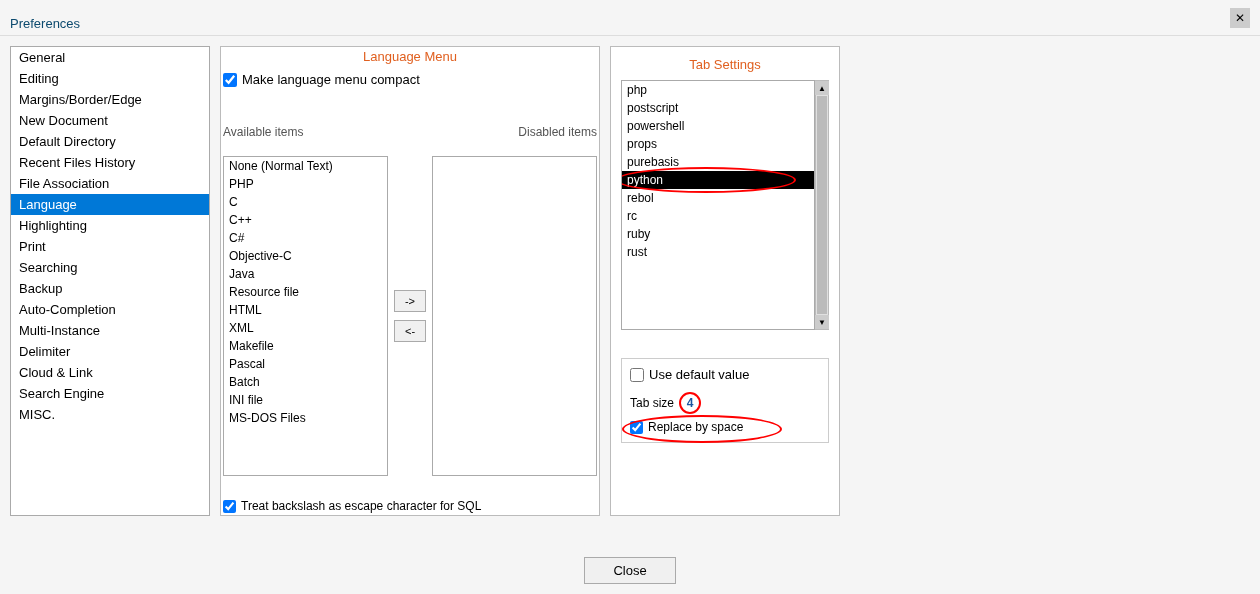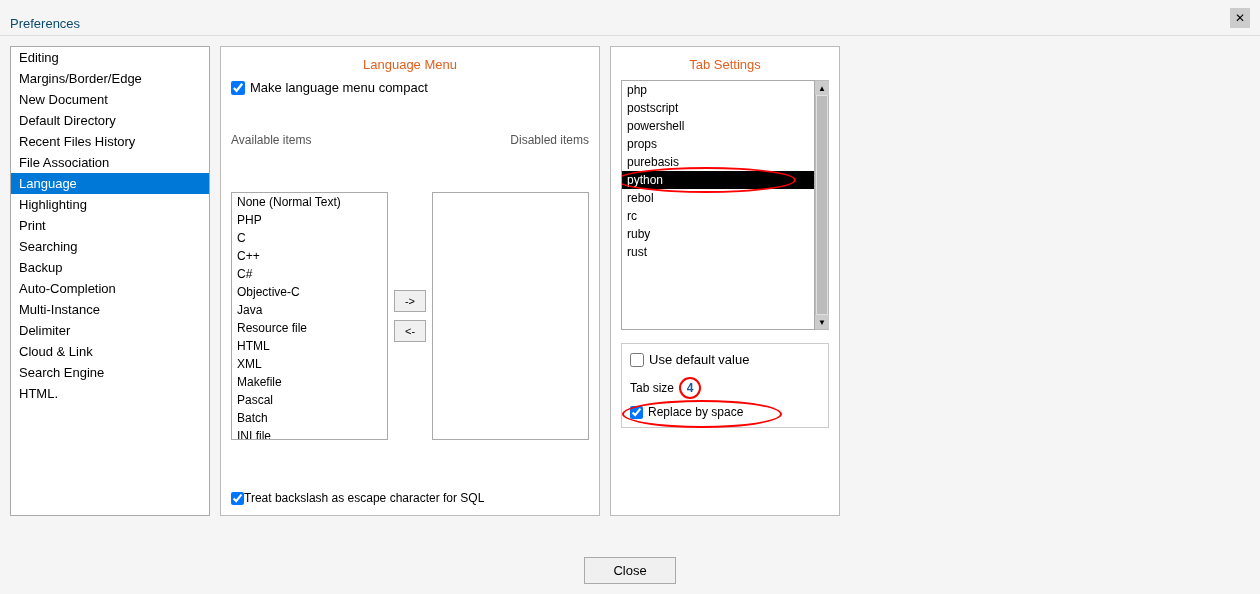--- a/index.html
+++ b/index.html
@@ -73,21 +73,21 @@
       background: #0078d7;
       color: #fff;
     }
     
     .panel-language {
       flex: 1;
       display: flex;
       flex-direction: column;
       border: 1px solid #bbb;
       background: #fff;
-      padding: 10px;
+      padding: 2px;
       min-width: 300px;
       max-width: 380px;
       height: 470px;
     }
     .panel-title {
       text-align: center;
       color: #e06020;
       font-size: 13px;
       margin-bottom: 8px;
     }
@@ -115,21 +115,21 @@
       display: flex;
       align-items: center;
       gap: 6px;
       flex: 1;
     }
     .list-box {
       border: 1px solid #aaa;
       background: #fff;
       overflow-y: auto;
       flex: 1;
-      height: 248px;
+      height: 320px;
       font-size: 12px;
     }
     .list-box-item {
       padding: 2px 5px;
       cursor: pointer;
       white-space: nowrap;
     }
     .arrow-buttons {
       display: flex;
       flex-direction: column;
@@ -138,20 +138,21 @@
     .arrow-btn {
       border: 1px solid #aaa;
       background: #f0f0f0;
       padding: 4px 10px;
       cursor: pointer;
       font-size: 11px;
     }
     .bottom-checkbox {
       display: flex;
       align-items: center;
+      gap: 5px;
       margin-top: 10px;
       font-size: 12px;
     }
     
     .panel-tabs {
       width: 230px;
       border: 1px solid #bbb;
       background: #fff;
       padding: 10px;
       display: flex;
@@ -183,21 +184,21 @@
       top: -4px;
       width: 180px;
       height: 26px;
       border: 2.5px solid red;
       border-radius: 50%;
       pointer-events: none;
     }
     .tab-settings-options {
       border: 1px solid #ccc;
       padding: 8px;
-      margin-top: 5px;
+      margin-top: 20px;
     }
     .tab-size-row {
       display: flex;
       align-items: center;
       gap: 5px;
       margin: 6px 0;
     }
     .tab-size-label {
       font-size: 12px;
     }
@@ -279,37 +280,38 @@
     <div class="title-bar-left">
       <span class="title-text">Preferences</span>
     </div>
     <button class="title-bar-close">✕</button>
   </div>
 
   <div class="main-content">
 
     <div class="sidebar">
 
+    <div class="sidebar-item">General</div>
         <div class="sidebar-item">Editing</div>
         <div class="sidebar-item">Margins/Border/Edge</div>
         <div class="sidebar-item">New Document</div>
         <div class="sidebar-item">Default Directory</div>
         <div class="sidebar-item">Recent Files History</div>
         <div class="sidebar-item">File Association</div>
         <div class="sidebar-item selected">Language</div>
         <div class="sidebar-item">Highlighting</div>
         <div class="sidebar-item">Print</div>
         <div class="sidebar-item">Searching</div>
         <div class="sidebar-item">Backup</div>
         <div class="sidebar-item">Auto-Completion</div>
         <div class="sidebar-item">Multi-Instance</div>
         <div class="sidebar-item">Delimiter</div>
         <div class="sidebar-item">Cloud &amp; Link</div>
         <div class="sidebar-item">Search Engine</div>
-        <div class="sidebar-item">HTML.</div>
+        <div class="sidebar-item">MISC.</div>
       </div>
 
     <div class="panel-language">
       <div class="panel-title">Language Menu</div>
       <div class="checkbox-row">
         <input type="checkbox" checked="" style="">
         <label>Make language menu compact</label>
       </div>
       <div class="items-header-row">
         <span class="items-label">Available items</span>

